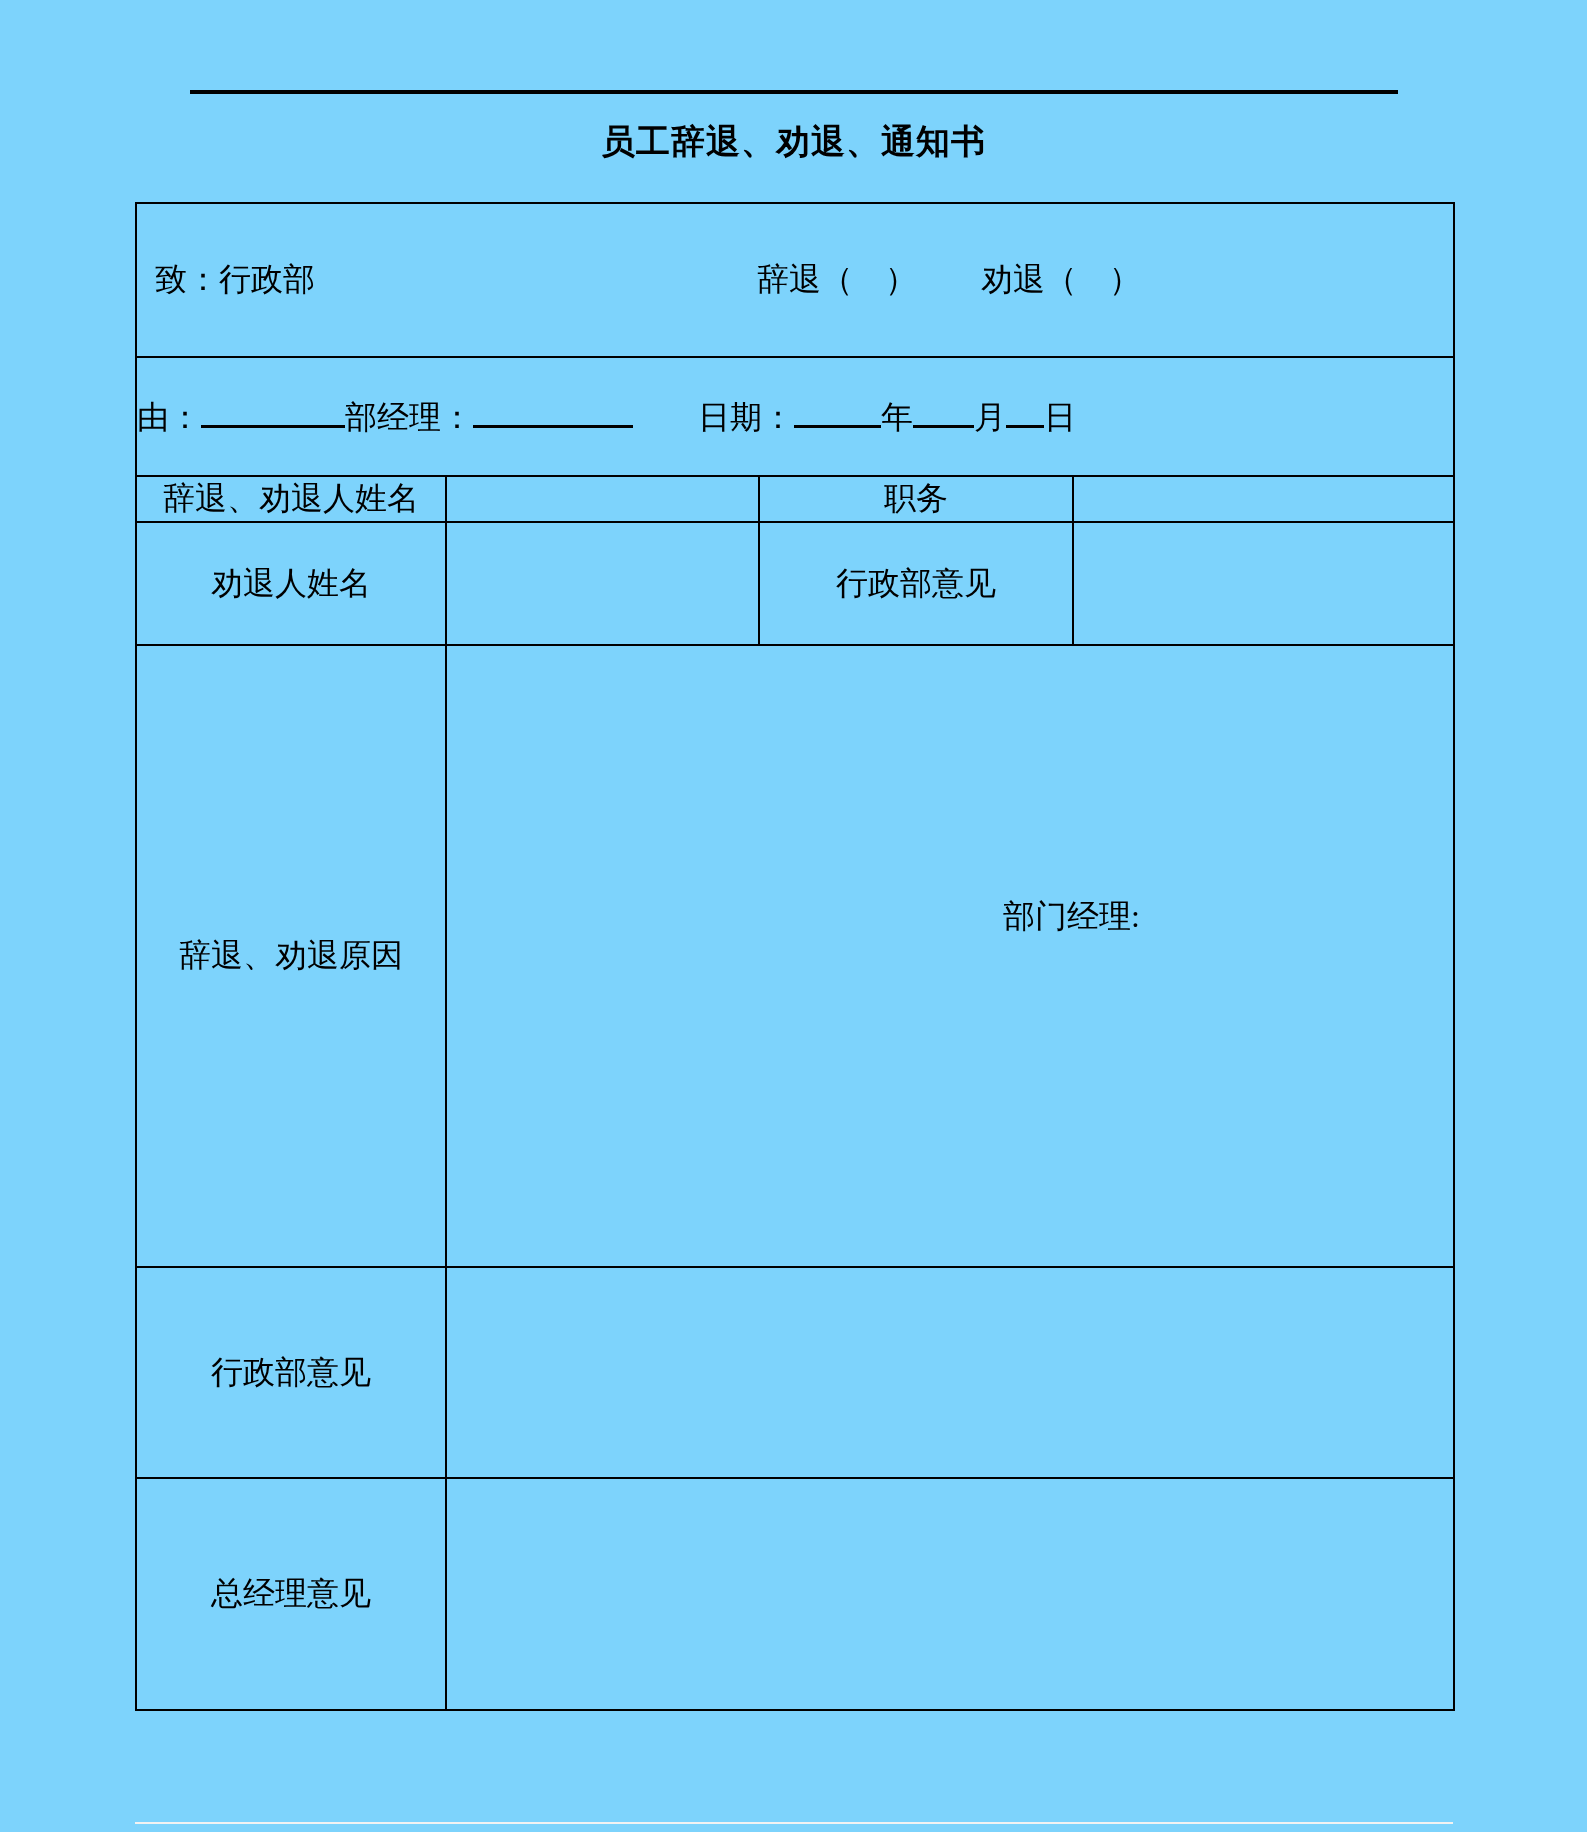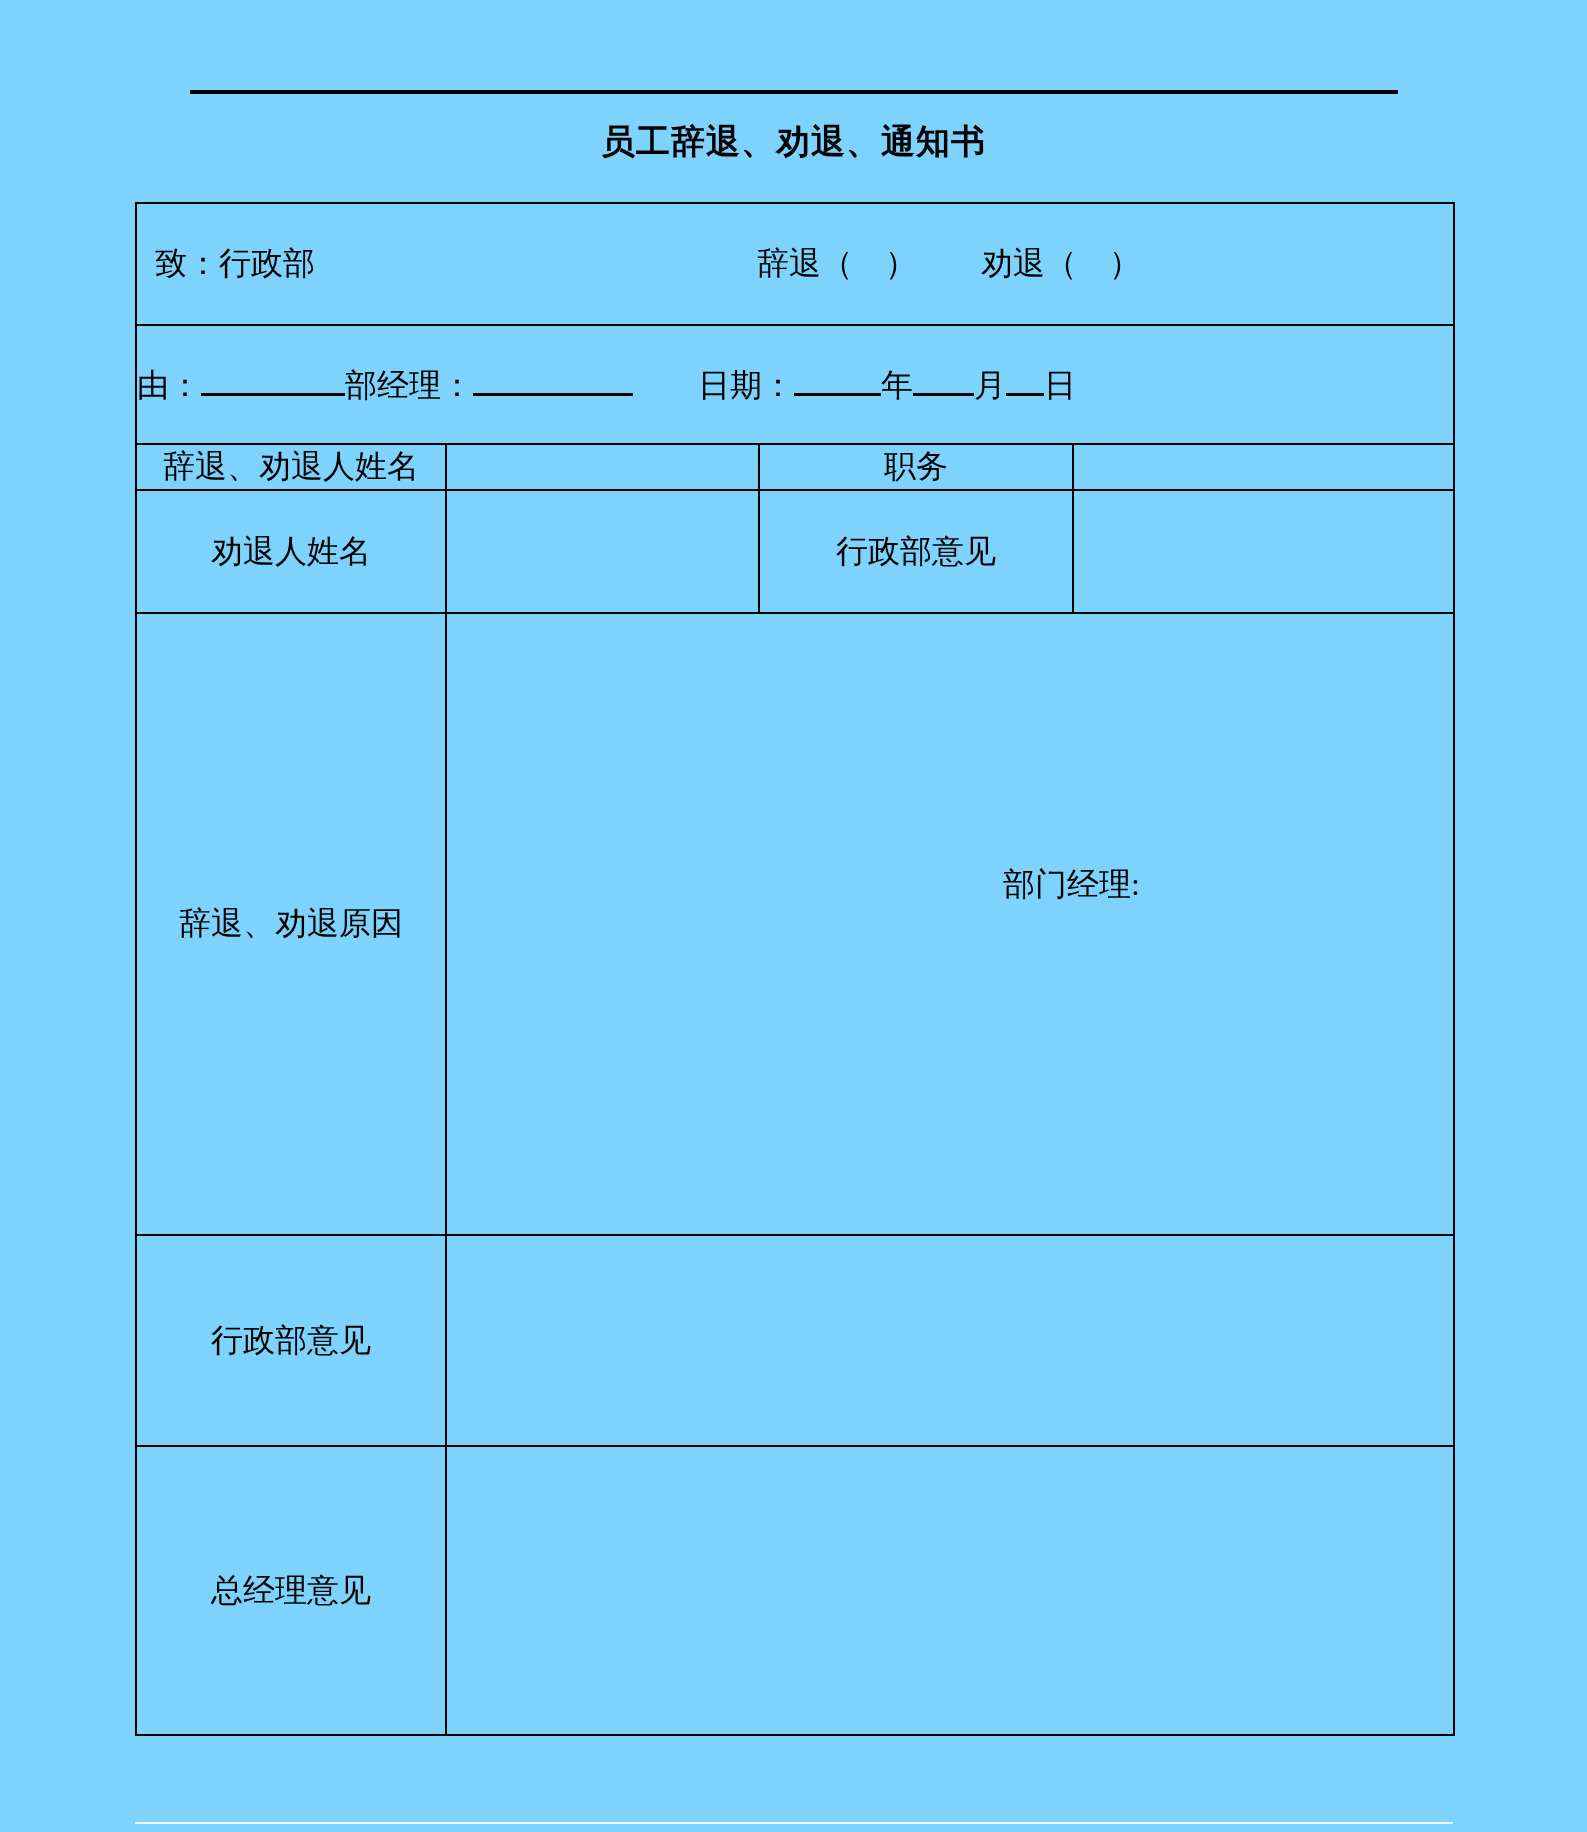--- a/index.html
+++ b/index.html
@@ -86,21 +86,21 @@
 
   <table class="form-table">
     <colgroup>
       <col style="width:310px">
       <col style="width:313px">
       <col style="width:314px">
       <col style="width:381px">
     </colgroup>
 
     <tbody>
-        <tr style="height:122px">
+        <tr style="height:154px">
       <td colspan="4" class="r1-cell">
         <span class="to-label">致：行政部</span>
         <span class="options-label">辞退（　）　　劝退（　）</span>
       </td>
     </tr>
 
     <tr style="height:119px">
       <td colspan="4">
         <div class="issuer-line"><span>由：</span><span class="blank" style="width: 144px;"></span><span>部经理：</span><span class="blank" style="width: 160px;"></span><span class="gap" style="width: 65px;"></span><span>日期：</span><span class="blank" style="width: 87px;"></span><span>年</span><span class="blank" style="width: 61px;"></span><span>月</span><span class="blank" style="width: 38px;"></span><span>日</span></div>
       </td>
@@ -125,21 +125,21 @@
       <td colspan="3" class="reason-content">
         <span class="manager-label">部门经理:</span>
       </td>
     </tr>
 
     <tr style="height:211px">
       <td class="c-label">行政部意见</td>
       <td colspan="3"></td>
     </tr>
 
-    <tr style="height:289px">
+    <tr style="height:232px">
       <td class="c-label">总经理意见</td>
       <td colspan="3"></td>
     </tr>
   </tbody>
     </table>
 
   <div class="page-shadow"></div>
 
 </div>
 

